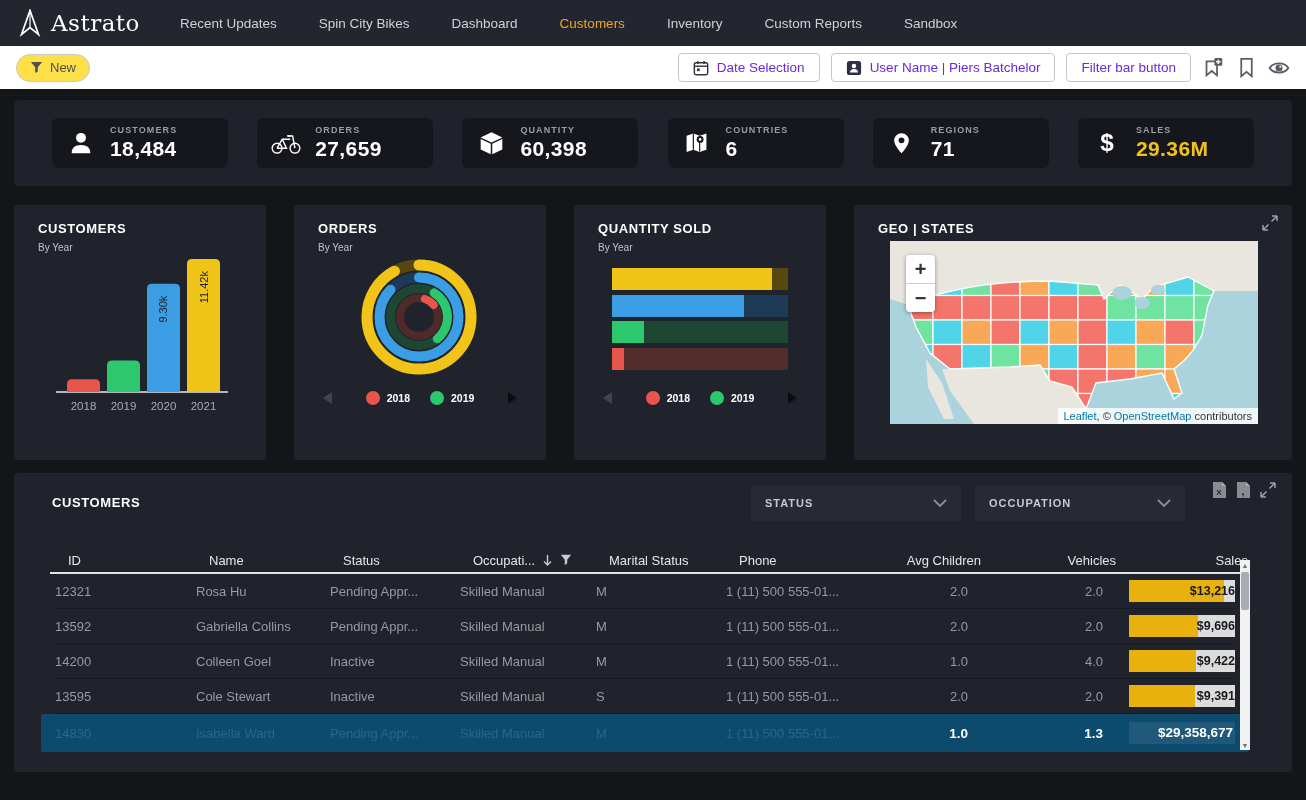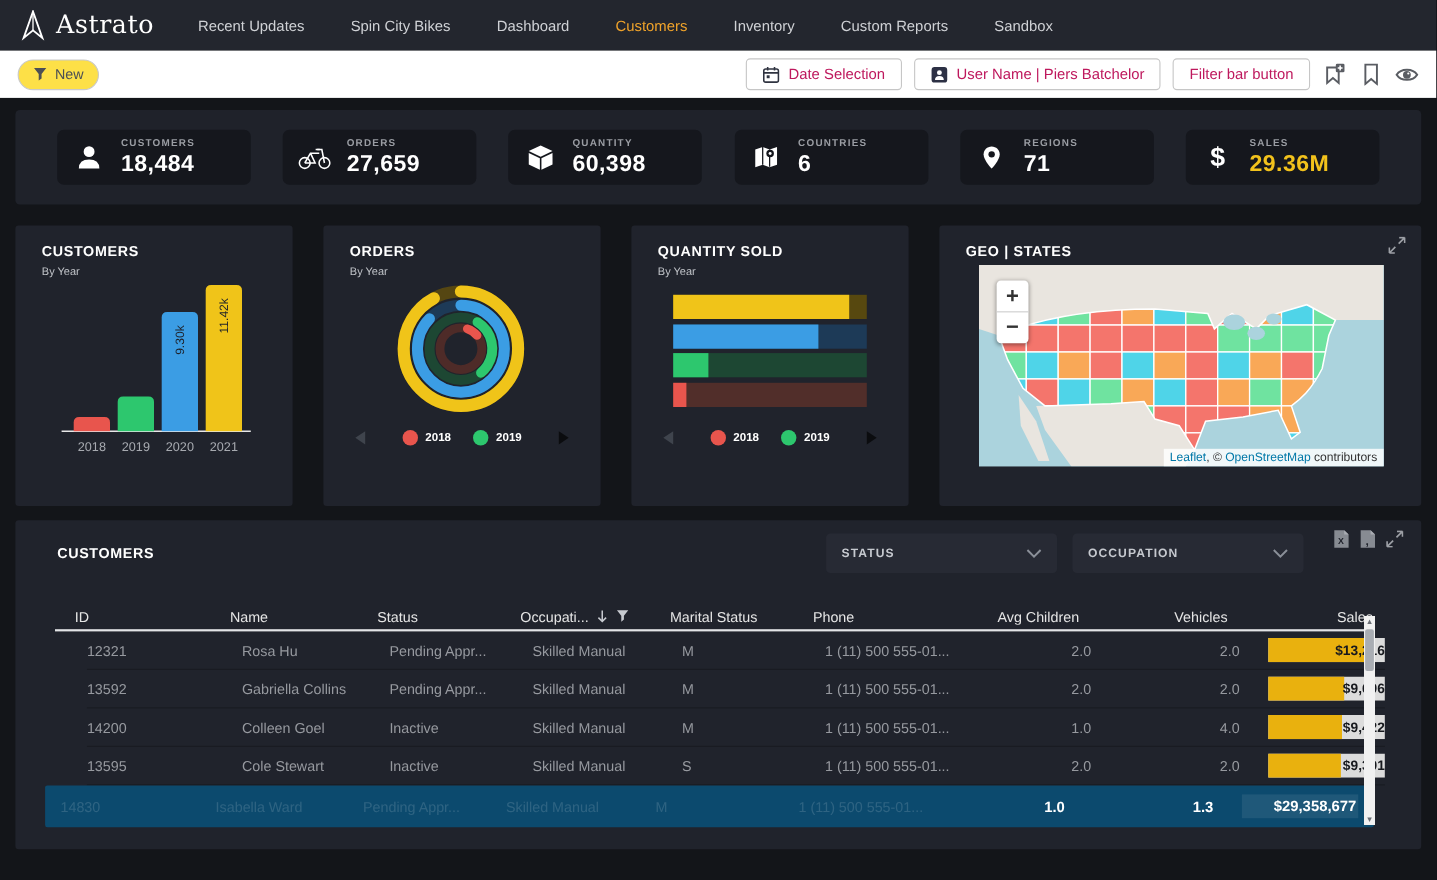--- a/index.html
+++ b/index.html
@@ -13,21 +13,21 @@
   .nav-items{display:flex;margin-left:40px;gap:42px;}
   .nav-item{font-size:13.5px;color:#cfd1d5;cursor:pointer;}
   .nav-item.active{color:#f0a32a;}
   
   .filterbar{position:absolute;top:46px;left:0;right:0;height:43px;background:#fff;
              display:flex;align-items:center;padding:0 16px;box-sizing:border-box;}
   .pill{border:1px solid #c9c9c9;border-radius:14px;height:26px;display:flex;align-items:center;
         gap:7px;padding:0 13px;color:#4c4f55;font-size:13px;cursor:pointer;background:#fde047;}
   .fb-right{margin-left:auto;display:flex;align-items:center;gap:11px;}
   .fb-btn{border:1px solid #c6c6c6;border-radius:4px;height:27px;display:flex;align-items:center;
-          gap:8px;padding:0 14px;font-size:13.5px;color:#be185d;cursor:pointer;background:#fff;}
+          gap:8px;padding:0 14px;font-size:13.5px;color:#6d28d9;cursor:pointer;background:#fff;}
   .fb-icon{width:22px;height:22px;display:flex;align-items:center;justify-content:center;cursor:pointer;}
   
   .kpi-strip{position:absolute;left:14px;top:100px;width:1278px;height:86px;background:#1f222a;
              border-radius:4px;display:flex;align-items:center;justify-content:space-between;
              padding:0 38px;box-sizing:border-box;}
   .kpi-card{width:176px;height:50px;background:#15171d;border-radius:6px;display:flex;
             align-items:center;padding:0 13px;gap:13px;box-sizing:border-box;}
   .kpi-icon{width:32px;display:flex;justify-content:center;}
   .kpi-label{font-size:9px;letter-spacing:1.1px;color:#9a9da3;font-weight:bold;margin-bottom:2px;}
   .kpi-value{font-size:21px;font-weight:800;color:#fff;letter-spacing:.4px;}
@@ -60,21 +60,21 @@
   .tbl-select{position:absolute;top:12px;width:210px;height:36px;background:#272a34;border-radius:4px;
               display:flex;align-items:center;padding:0 14px;box-sizing:border-box;cursor:pointer;}
   .tbl-select span{font-size:11px;font-weight:bold;letter-spacing:1px;color:#c6c9cf;}
   .tbl-select svg{margin-left:auto;}
   .tbl-icons{position:absolute;right:16px;top:8px;display:flex;gap:9px;align-items:center;}
   .tbl-icons>div{cursor:pointer;}
   .t-grid{display:grid;grid-template-columns:141px 134px 130px 136px 130px 150px 92px 135px 132px;align-items:center;}
   .t-head{position:absolute;left:54px;top:75px;width:1180px;height:24px;color:#e5e5e5;font-size:13px;}
   .t-head .r, .t-row .r, .t-total .r{text-align:right;}
   .t-rule{position:absolute;left:36px;top:99px;width:1190px;height:0;border-top:2px solid #e3e4e6;}
-  .t-body{position:absolute;left:41px;top:101px;width:1180px;margin-left:24px;}
+  .t-body{position:absolute;left:41px;top:101px;width:1180px;}
   .t-row{height:34px;color:#96999f;font-size:13px;cursor:pointer;}
   .t-cell{white-space:nowrap;overflow:hidden;}
   .sales-wrap{position:relative;width:106px;height:22px;margin-left:auto;background:#dcdcdc;}
   .sales-fill{position:absolute;left:0;top:0;bottom:0;background:#e9b10e;}
   .sales-text{position:relative;padding-left:7px;font-weight:bold;color:#17191e;font-size:12.5px;line-height:22px;}
   .t-total{position:absolute;left:27px;top:241px;width:1208px;height:38px;background:#0c4a6e;
            border-radius:2px;}
   .t-total .t-grid{position:absolute;left:14px;top:0;width:1180px;height:38px;}
   .t-total .faint{color:rgba(255,255,255,.14);font-size:13px;white-space:nowrap;overflow:hidden;}
   .t-total .bold{color:#fff;font-weight:800;font-size:13.5px;}

